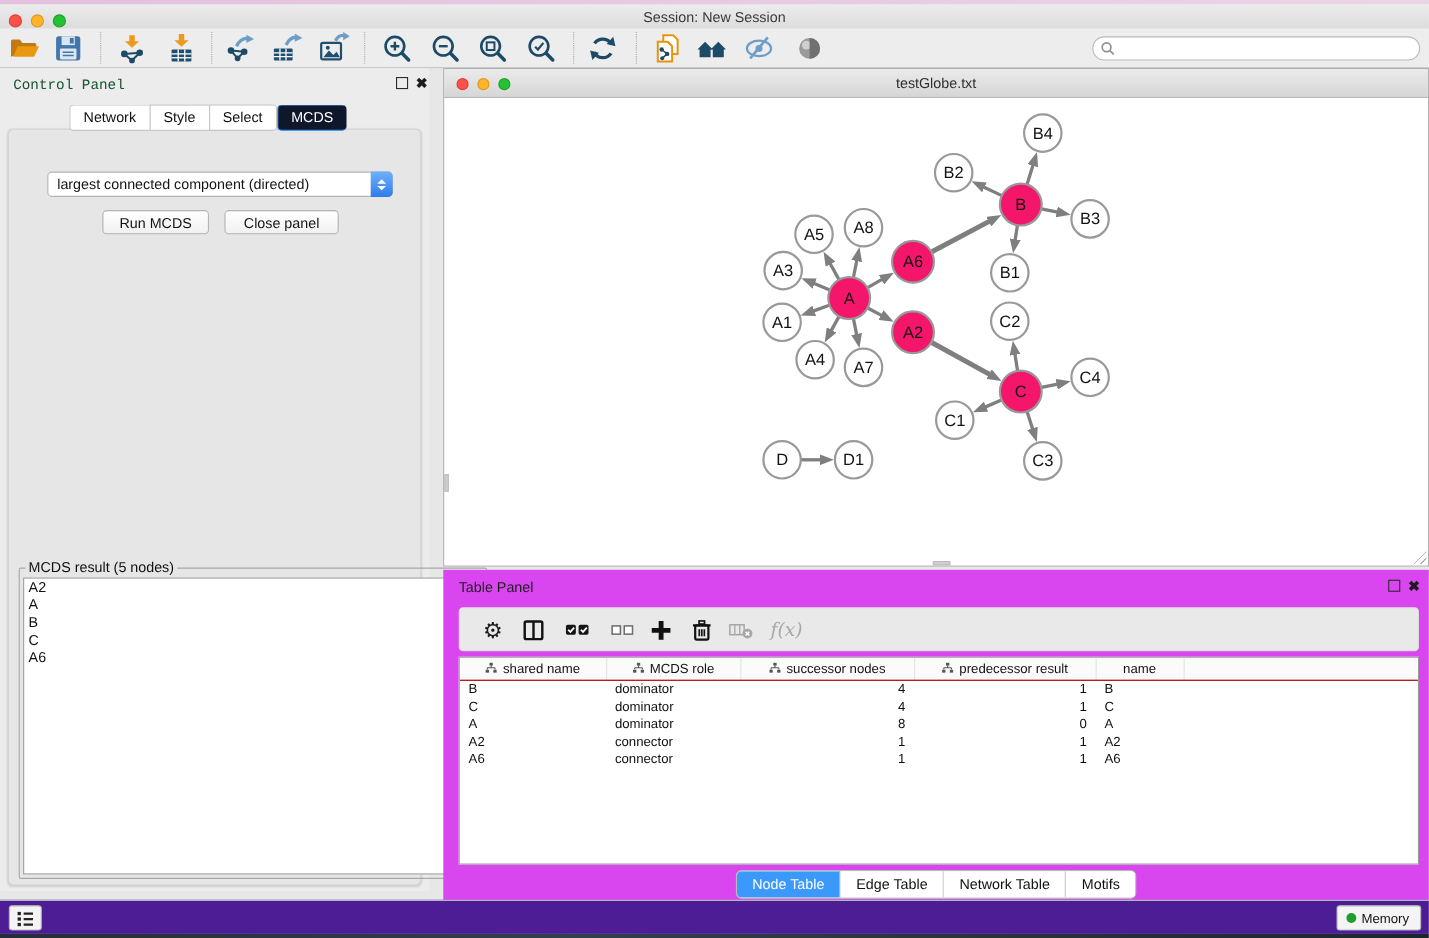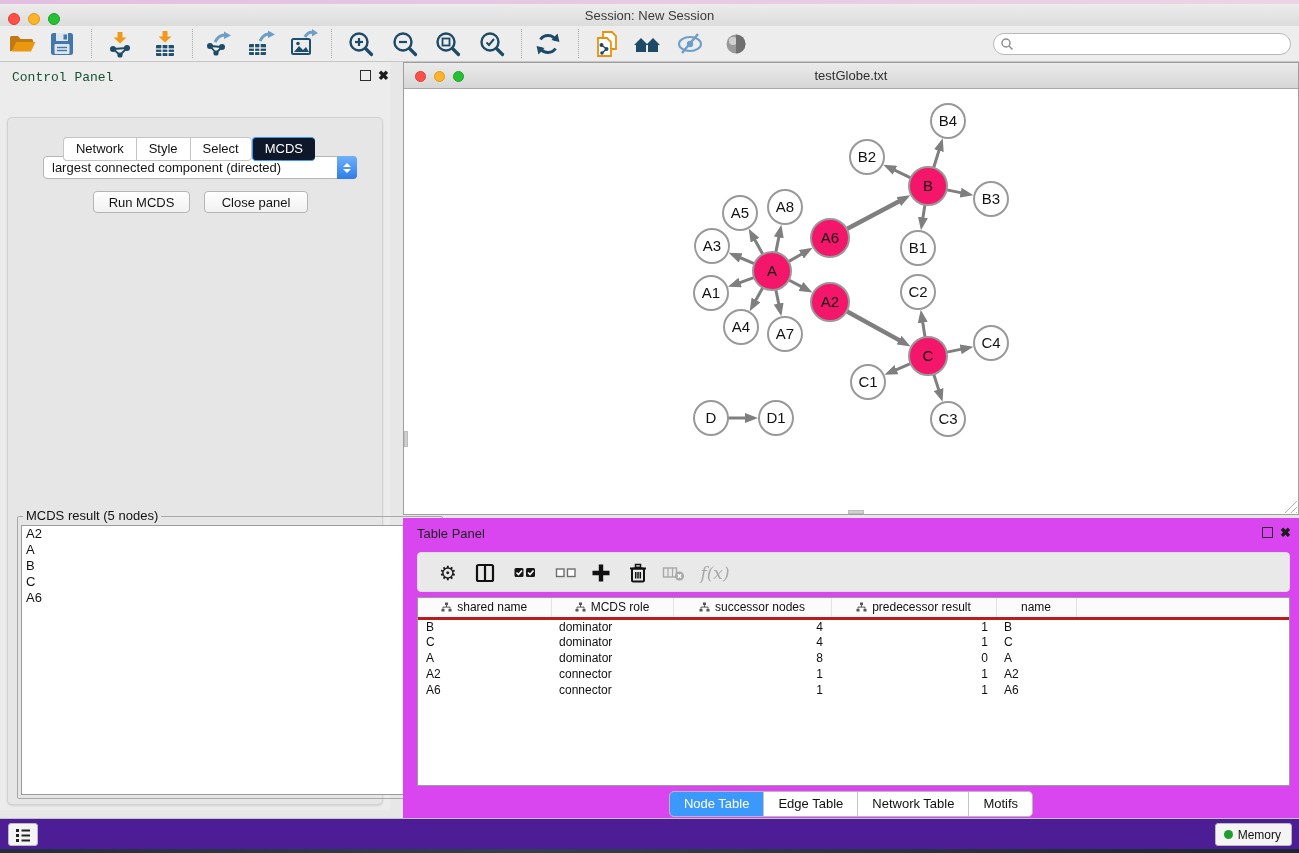--- a/index.html
+++ b/index.html
@@ -25,21 +25,21 @@
   .search-wrap input { border:none; outline:none; flex:1; font-size:12px; font-family:"Liberation Sans",sans-serif; background:transparent; }
 
   
   .control-panel { left:0; top:62px; width:390px; height:748px; background:#ececec; }
   .cp-header { position:absolute; left:0; top:0; width:100%; height:30px; }
   .cp-title { position:absolute; left:12px; top:8px; font-size:13px; color:#14532d;font-family:Liberation Mono, monospace; }
   .win-float { position:absolute; width:11px; height:11px; border:1.5px solid #2c2c2c; top:8px; }
   .win-close { position:absolute; top:6px; font-size:13px; font-weight:bold; color:#1c1c1c; }
   .cp-float { left:360px; } .cp-close { left:378px; }
 
-  .cp-tabs { position:absolute; left:0; right:12px; top:33px; display:flex; justify-content:center; z-index:2;margin-top:42px; }
+  .cp-tabs { position:absolute; left:0; right:12px; top:33px; display:flex; justify-content:center; z-index:2; }
   .cp-tab { font-size:13px; color:#111; background:#fff; border:1px solid #c4c4c4; border-right:none;
     padding:3px 12px 4px; }
   .cp-tab:first-child { border-radius:4px 0 0 4px; }
   .cp-tab.last { border-right:1px solid #c4c4c4; border-radius:0 4px 4px 0; }
   .cp-tab.selected { background:#0f172a; color:#fff; border-color:#3b99fc; border-radius:4px; }
 
   .cp-body { position:absolute; left:7px; top:55px; width:376px; height:688px; background:#e6e6e6;
     border:1px solid #d2d2d2; border-radius:5px; box-shadow:0 1px 2px rgba(0,0,0,.12); }
   .opt-label { position:absolute; left:0; right:0; top:16px; text-align:center; font-size:13px; color:#161616; }
   .criterion { position:absolute; left:35px; top:38px; width:314px; height:23px; background:#fff;
@@ -84,21 +84,21 @@
   .tp-title { position:absolute; left:14px; top:8px; font-size:13px; color:#1d1d1d; }
   .tp-float { left:859px; top:9px; } .tp-close { left:877px; top:7px; }
   .tp-toolbar { position:absolute; left:14px; top:34px; width:873px; height:40px; background:#e9e9e9;
     border:1px solid #dcdcdc; border-radius:4px; }
   .tp-icon { position:absolute; top:8px; width:24px; height:24px; display:flex; align-items:center; justify-content:center; }
   .gear-glyph { font-family:"DejaVu Sans",sans-serif; font-size:20px; color:#1c1c1c; line-height:1; }
   .fx-glyph { font-family:"DejaVu Serif",serif; font-style:italic; font-size:17px; color:#a8a8a8; }
 
   .table-wrap { position:absolute; left:14px; top:79px; width:873px; height:189px; background:#fff; border:1px solid #9c9c9c; overflow:hidden; }
   table.node-table { border-collapse:collapse; width:100%; table-layout:fixed; }
-  table.node-table th { height:20px; background:#fbfbfb; border-bottom:3px solid #b91c1c; border-right:1px solid #e3e3e3;
+  table.node-table th { height:20px; background:#fbfbfb; border-bottom:1px solid #b91c1c; border-right:1px solid #e3e3e3;
     font-size:12px; font-weight:normal; color:#121212; text-align:center; }
   table.node-table th.filler { border-right:none; }
   table.node-table th .th-inner { display:flex; align-items:center; justify-content:center; gap:5px; }
   table.node-table td { height:16px; font-size:12px; color:#101010; padding:0 8px; white-space:nowrap; overflow:hidden; }
   td.al { text-align:left; } td.ar { text-align:right; }
 
   .tp-tabs { position:absolute; left:0; right:0; top:273px; display:flex; justify-content:center; }
   .tp-tabgroup { display:flex; border:1px solid #b9b9b9; border-radius:5px; overflow:hidden; background:#fff; }
   .tp-tab { font-size:13px; color:#111; background:#fff; padding:4px 14px 5px; border-right:1px solid #c4c4c4; }
   .tp-tab:last-child { border-right:none; }

